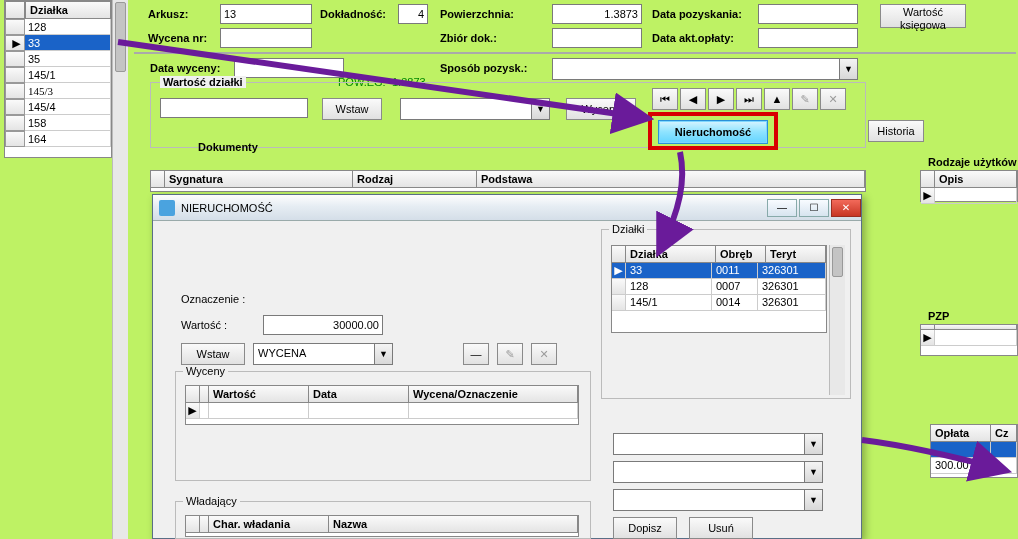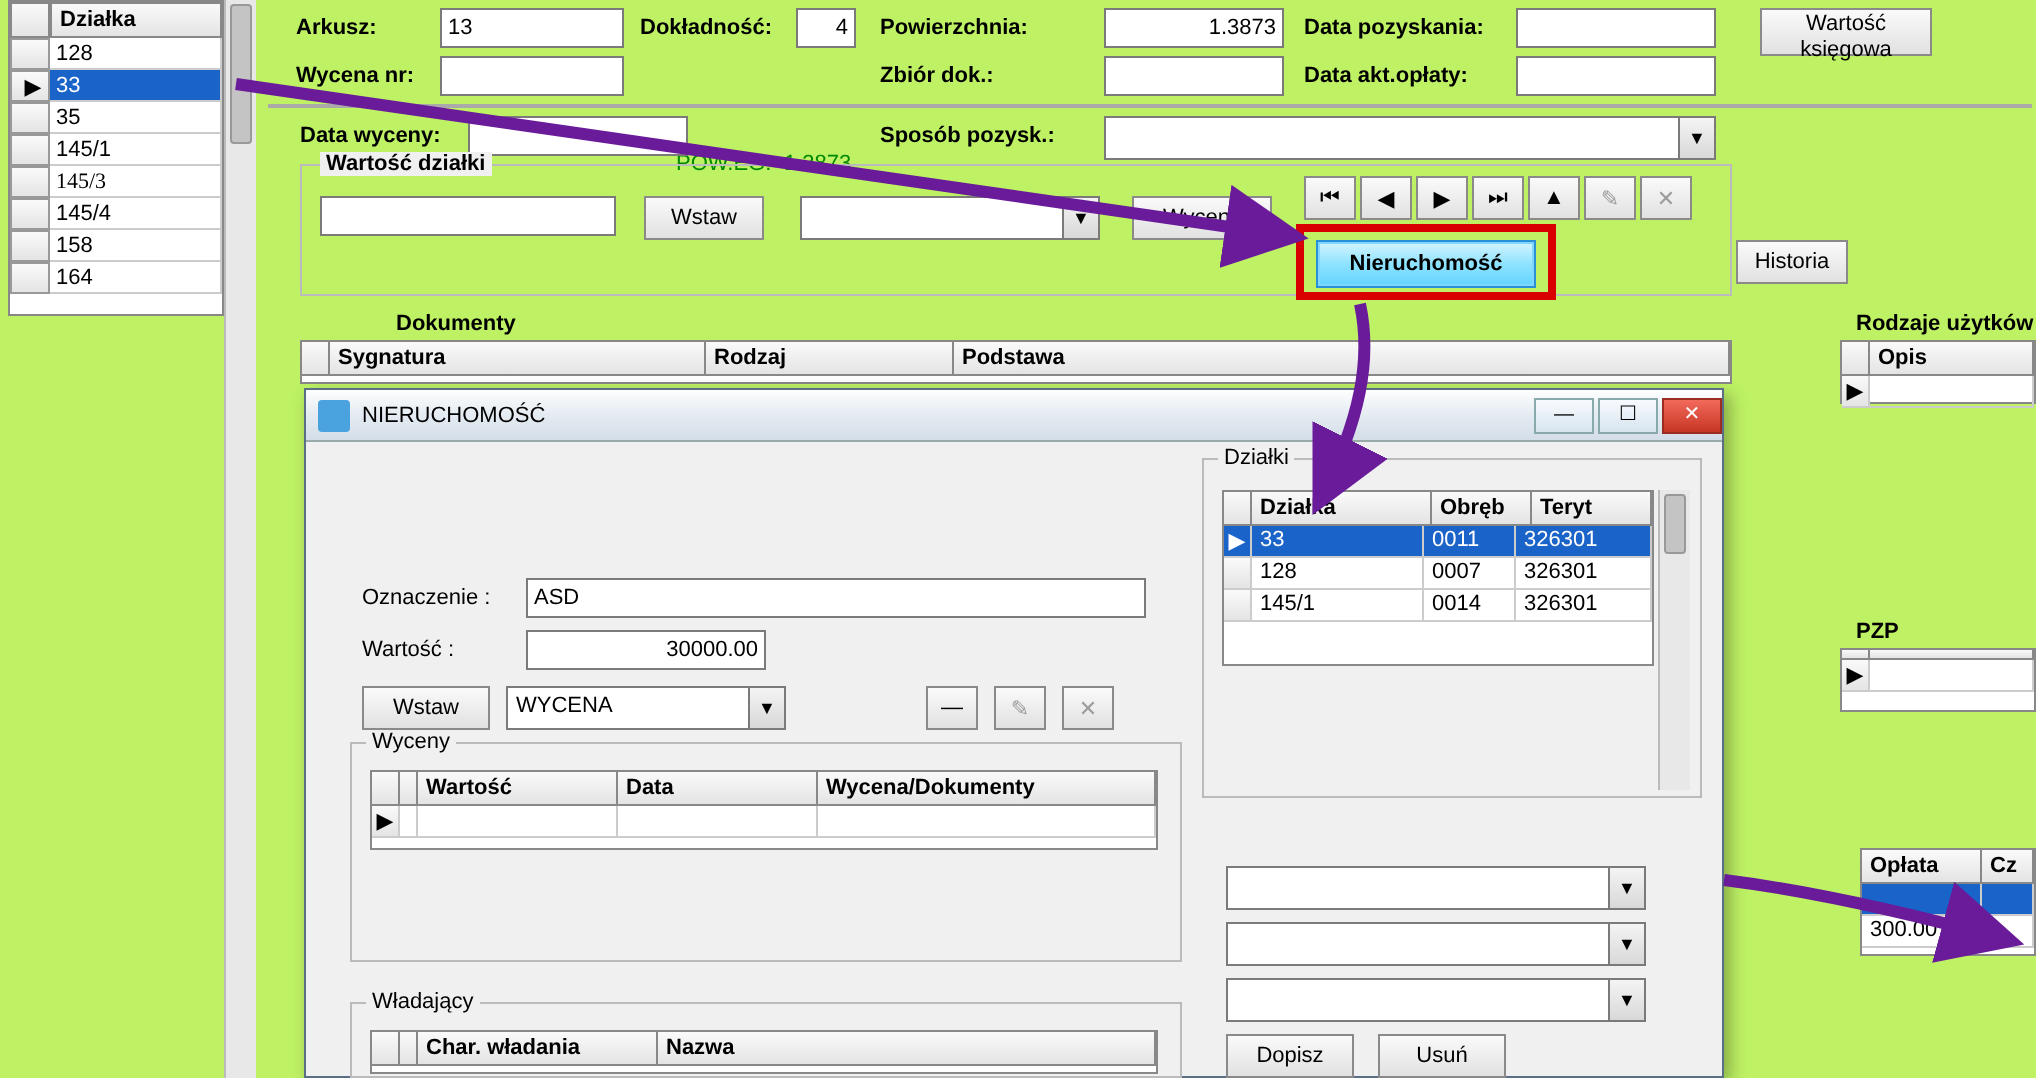--- a/index.html
+++ b/index.html
@@ -140,21 +140,21 @@
 <button class="btn iconbtn" style="left:708px; top:88px;">▶</button>
 <button class="btn iconbtn" style="left:736px; top:88px;">⏭</button>
 <button class="btn iconbtn" style="left:764px; top:88px;">▲</button>
 <button class="btn iconbtn disabled" style="left:792px; top:88px;">✎</button>
 <button class="btn iconbtn disabled" style="left:820px; top:88px;">✕</button>
 
 <button class="btn hot" style="left:658px; top:120px; width:110px; height:24px; font-weight:bold;">Nieruchomość</button>
 <div class="redbox" style="left:648px; top:112px; width:130px; height:38px;"></div>
 <button class="btn" style="left:828px; top:120px; width:56px;margin-left:40px;">Historia</button>
 
-<div class="lbl bold" style="left:150px; top:156px;padding-left:48px;">Dokumenty</div>
+<div class="lbl bold" style="left:150px; top:141px;padding-left:48px;">Dokumenty</div>
 <div class="gridwrap" style="left:150px; top:170px; width:716px; height:22px;">
   <div class="ghead">
     <div class="corner"></div>
     <div style="width:188px;">Sygnatura</div>
     <div style="width:124px;">Rodzaj</div>
     <div style="flex:1;">Podstawa</div>
   </div>
 </div>
 
 <div class="lbl bold" style="left:928px; top:156px;">Rodzaje użytków</div>
@@ -233,21 +233,20 @@
       <div style="width:86px;">145/1</div>
       <div style="width:46px;">0014</div>
       <div style="flex:1;">326301</div>
     </div>
   </div>
   <div class="vsb" style="left:676px; top:50px; height:150px;">
         <div class="thumb" style="top:2px;height:30px;"></div>
       </div>
 
   <div class="lbl" style="left:28px; top:98px;">Oznaczenie :</div>
-  <input class="inp" style="left: 110px; top: 94px; width: 310px;" value="ASD">
 
   <div class="lbl" style="left:28px; top:124px;">Wartość :</div>
   <input class="inp right" style="left: 110px; top: 120px; width: 120px;" value="30000.00">
 
   <button class="btn" style="left:28px; top:148px; width:64px;">Wstaw</button>
   <div class="combo" style="left:100px; top:148px; width:140px;">
     <span style="position:absolute; left:4px; top:3px;">WYCENA</span>
     <div class="arrow">▼</div>
   </div>
   <button class="btn iconbtn" style="left:310px; top:148px;">—</button>
@@ -255,21 +254,21 @@
   <button class="btn iconbtn disabled" style="left:378px; top:148px;">✕</button>
 
   <div style="position:absolute; left:22px; top:176px; width:416px; height:110px; border:1px solid #bbb;"></div>
   <div class="group-title" style="left:30px; top:170px;">Wyceny</div>
   <div class="gridwrap" style="left:32px; top:190px; width:394px; height:40px;">
     <div class="ghead">
       <div class="corner"></div>
       <div style="width:6px;"></div>
       <div style="width:100px;">Wartość</div>
       <div style="width:100px;">Data</div>
-      <div style="flex:1;">Wycena/Dokumenty</div>
+      <div style="flex:1;">Wycena/Oznaczenie</div>
     </div>
     <div class="grow">
       <div class="gmark" style="display:flex;align-items:center;justify-content:center;">▶</div>
       <div style="width:6px;"></div>
           <div style="width:100px;"></div>
           <div style="width:100px;"></div>
           <div style="flex:1;"></div>
     </div>
   </div>
 

